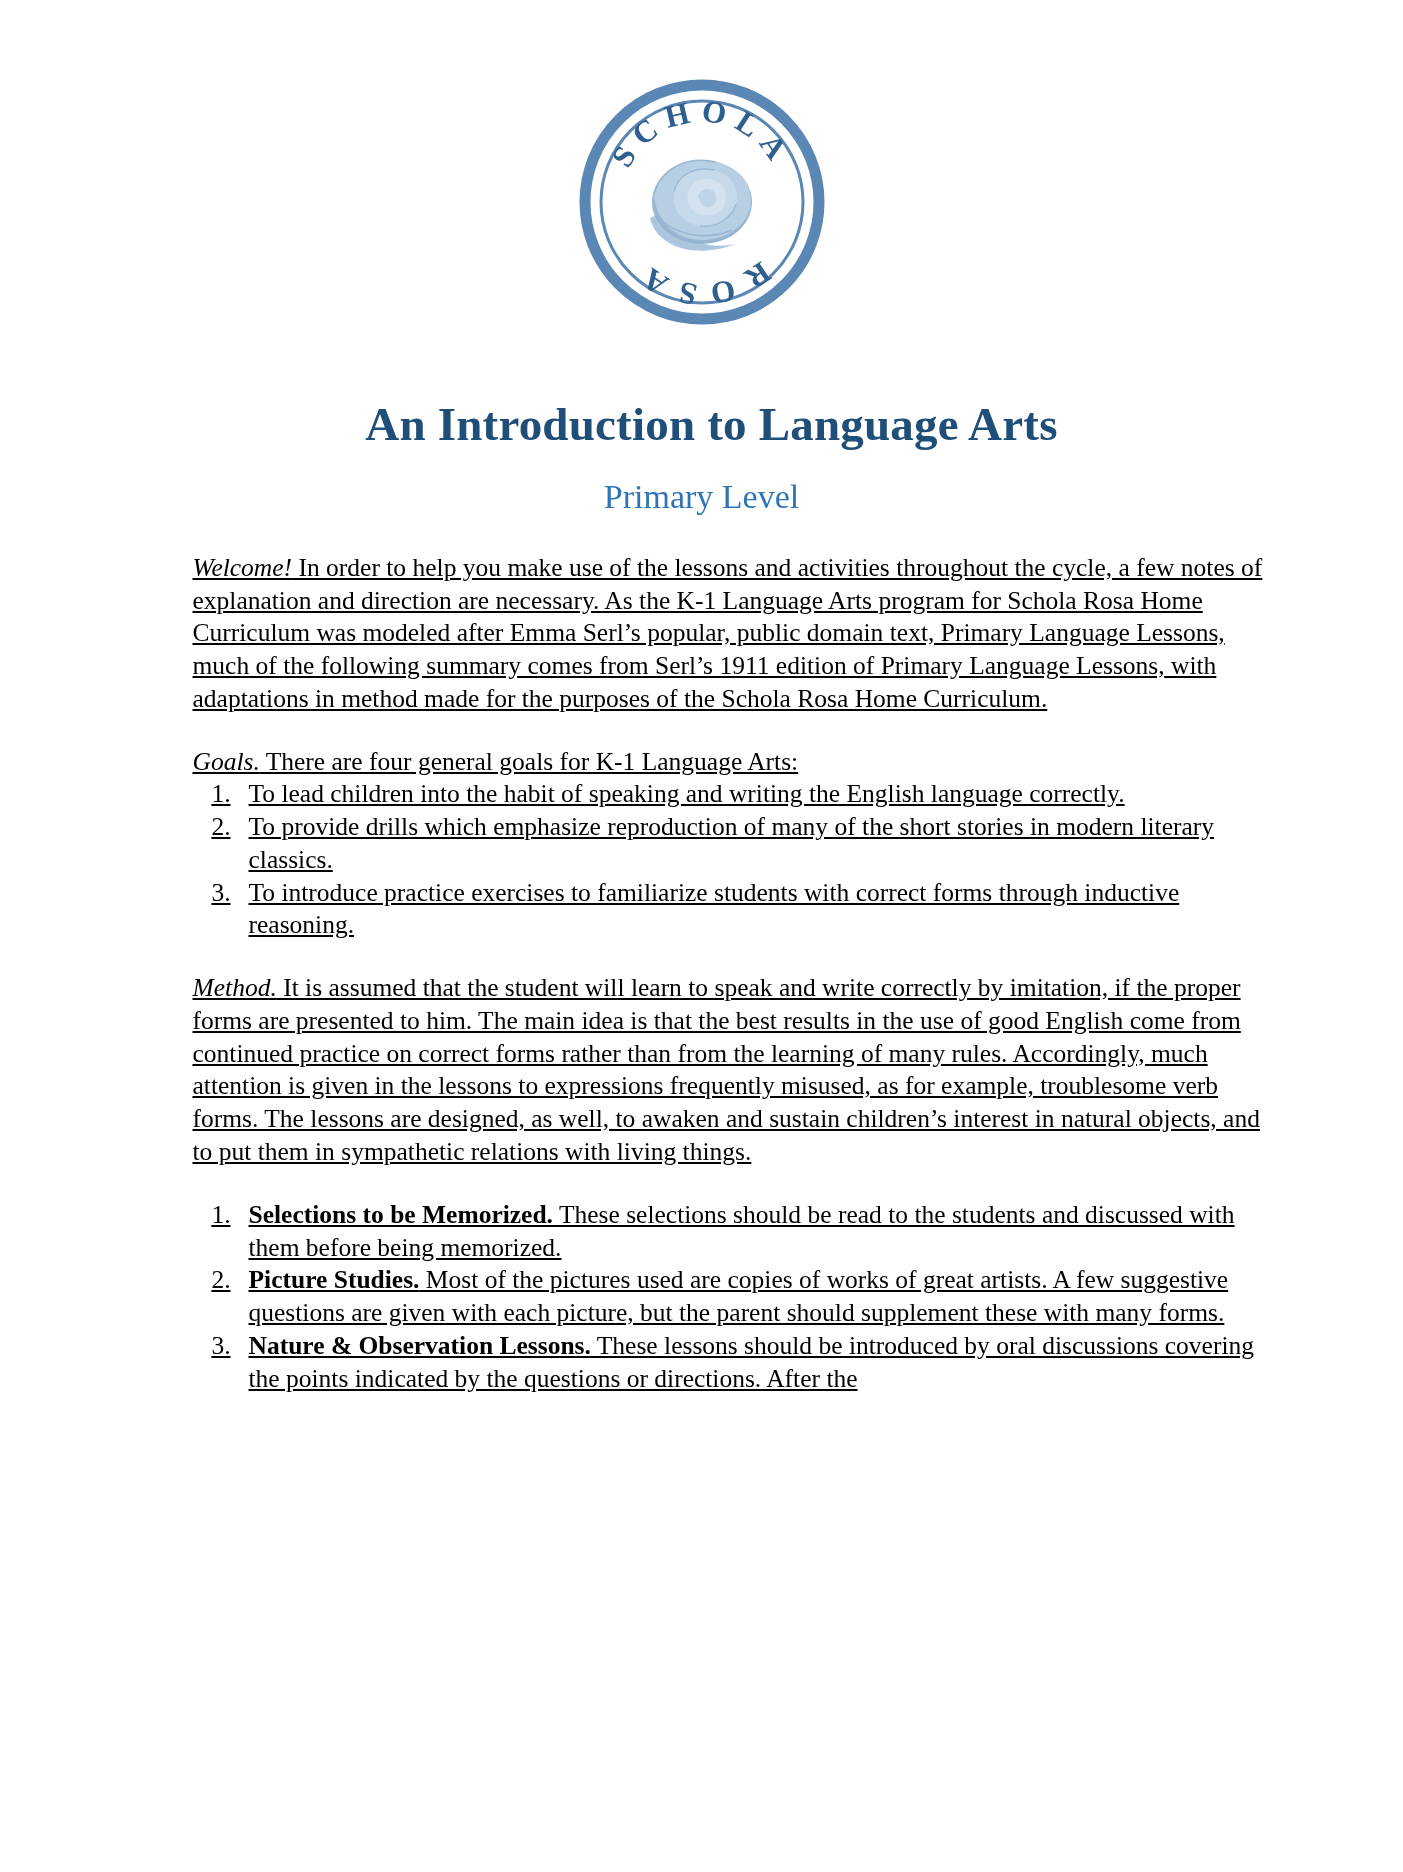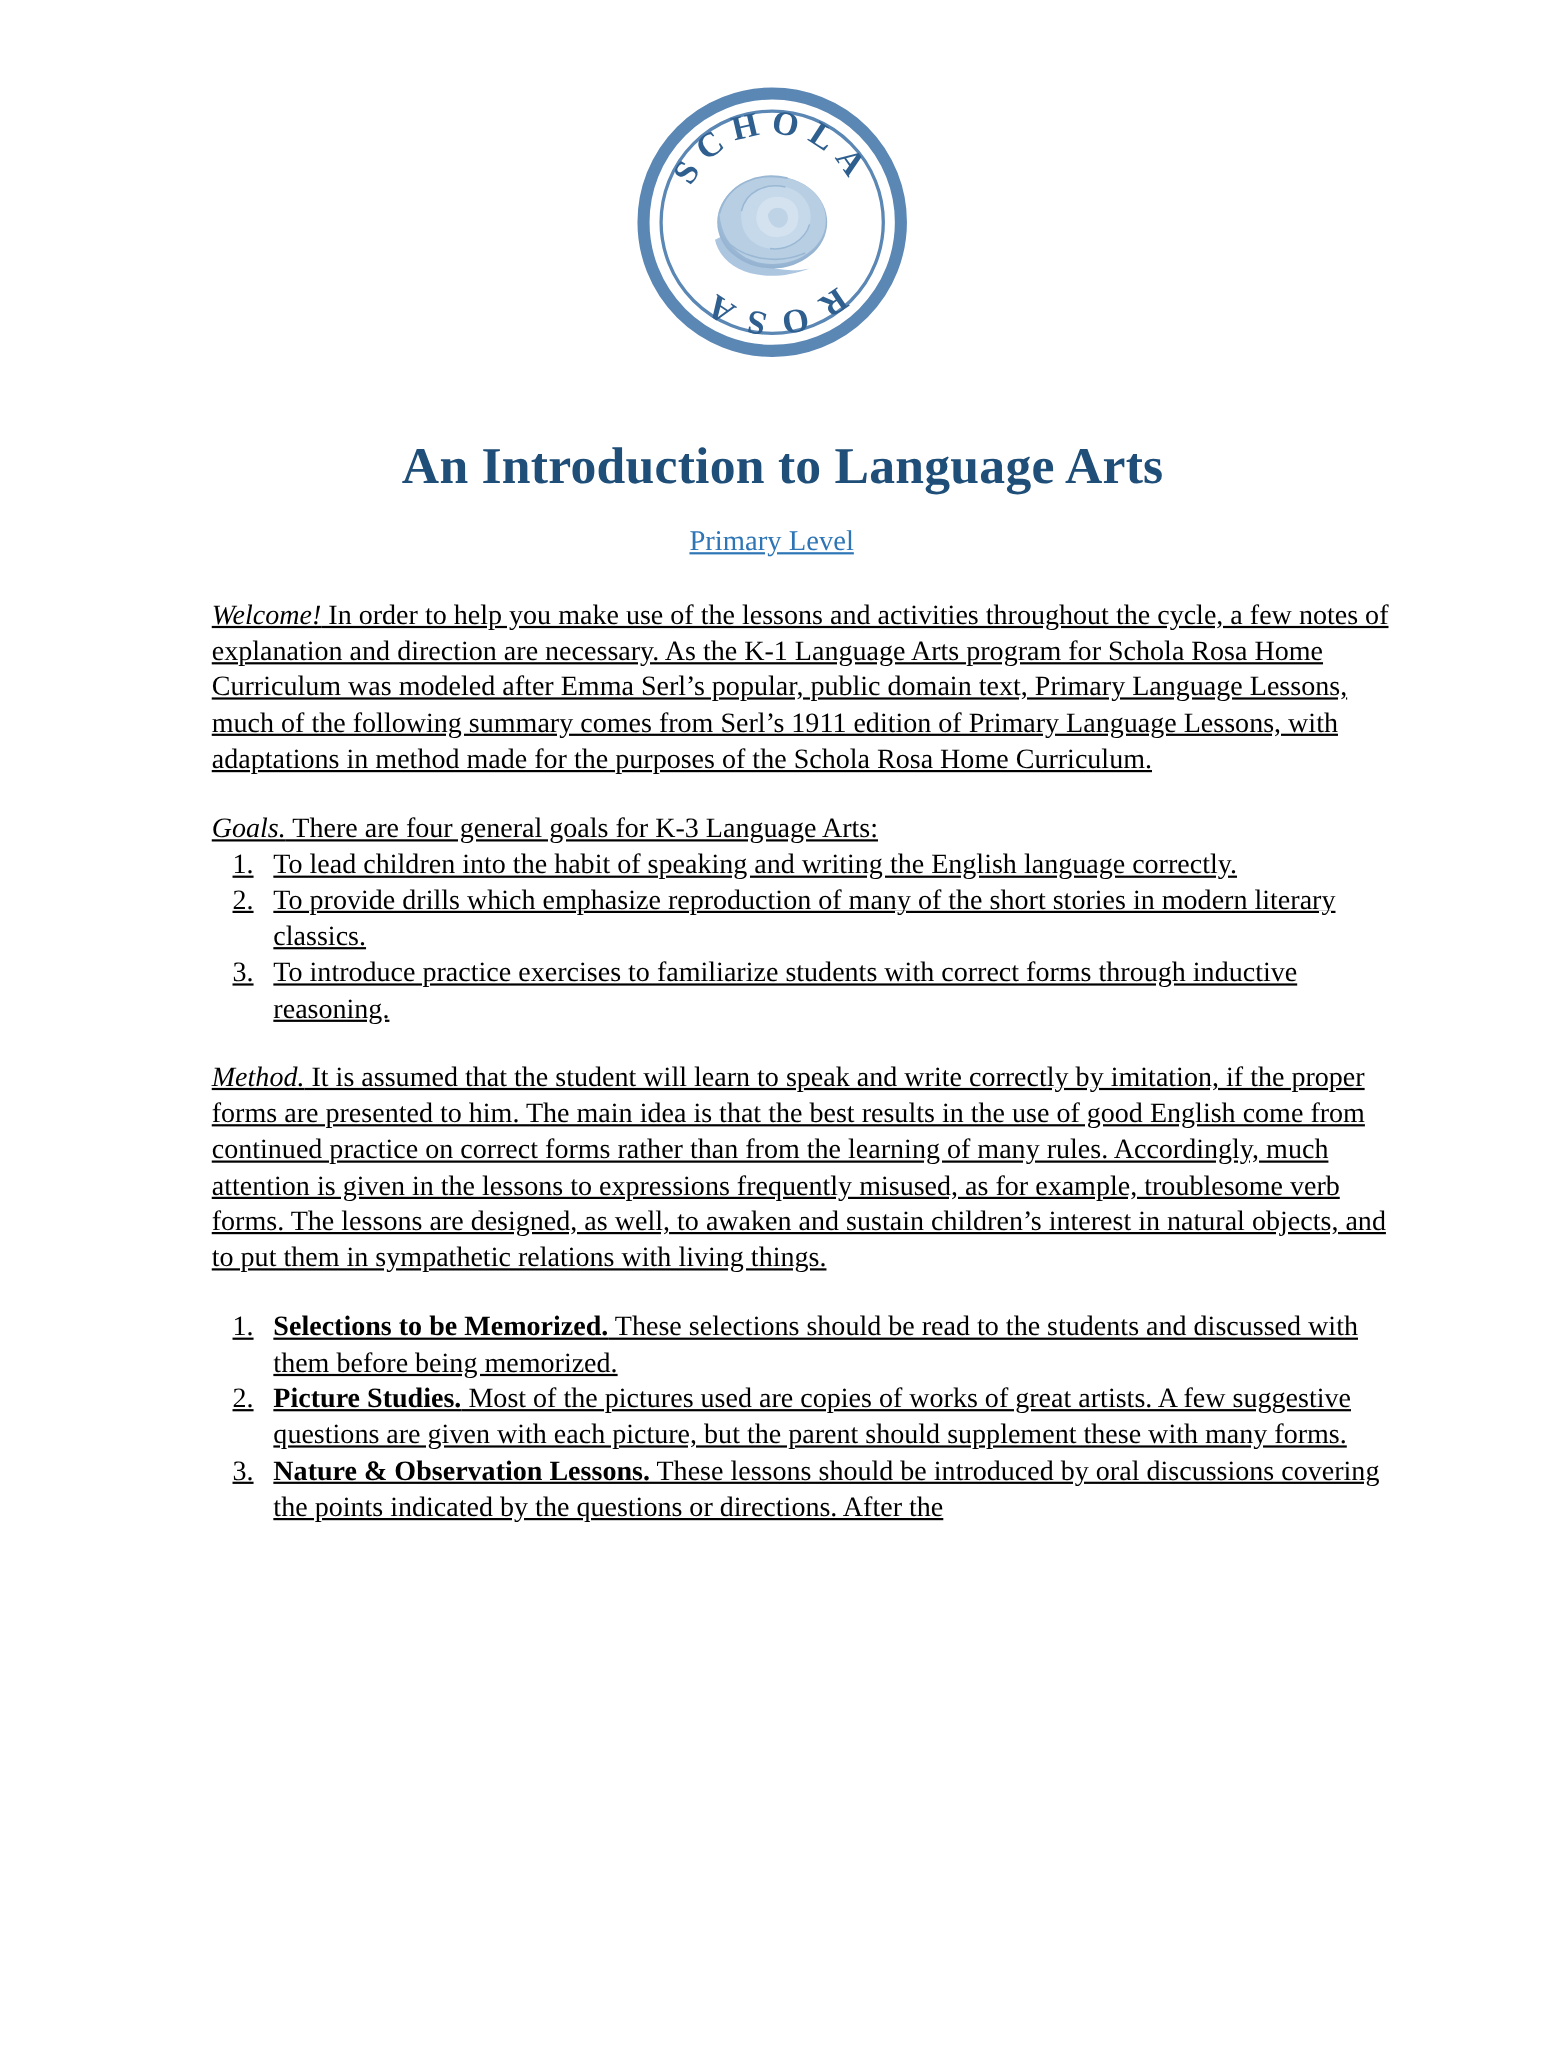--- a/index.html
+++ b/index.html
@@ -47,27 +47,26 @@
     font-weight: bold;
     color: #1f4e79;
     letter-spacing: 0.2px;
     margin: 0;
     padding-top: 72px;
     line-height: 1.05;
     padding-left: 20px;
   }
   .doc-subtitle {
     text-align: center;
-    font-size: 26px;
+    font-size: 34px;
     font-weight: normal;
     color: #2e75b6;
     margin: 0;
     padding-top: 29px;
     line-height: 1.1;
-    text-decoration: underline;
   }
 
   
   .body-area {
     margin: 0 auto;
     width: 1246px;       
     padding-left: 114px;
     padding-right: 43px;
     box-sizing: border-box;
     font-size: 25.5px;
@@ -170,21 +169,21 @@
   <h2 class="doc-subtitle">Primary Level</h2>
 
   <div class="body-area">
 
     <div class="gap-lg"></div>
 
     <p class="para"><em class="lead-italic">Welcome!</em><span> In order to help you make use of the lessons and activities throughout the cycle, a few notes of explanation and direction are necessary. As the K-1 Language Arts program for Schola Rosa Home Curriculum was modeled after Emma Serl’s popular, public domain text, Primary Language Lessons, much of the following summary comes from Serl’s 1911 edition of Primary Language Lessons, with adaptations in method made for the purposes of the Schola Rosa Home Curriculum.</span></p>
 
     <div class="gap-md"></div>
 
-    <p class="para"><em class="lead-italic">Goals.</em><span> There are four general goals for K-3 Language Arts:</span></p>
+    <p class="para"><em class="lead-italic">Goals.</em><span> There are four general goals for K-1 Language Arts:</span></p>
 
     <ol class="num-list list-indent-1">
       <li>
         <span class="li-num">1.</span>
         <span class="li-text">To lead children into the habit of speaking and writing the English language correctly.</span>
       </li>
       <li>
         <span class="li-num">2.</span>
         <span class="li-text">To provide drills which emphasize reproduction of many of the short stories in modern literary classics.</span>
       </li>

